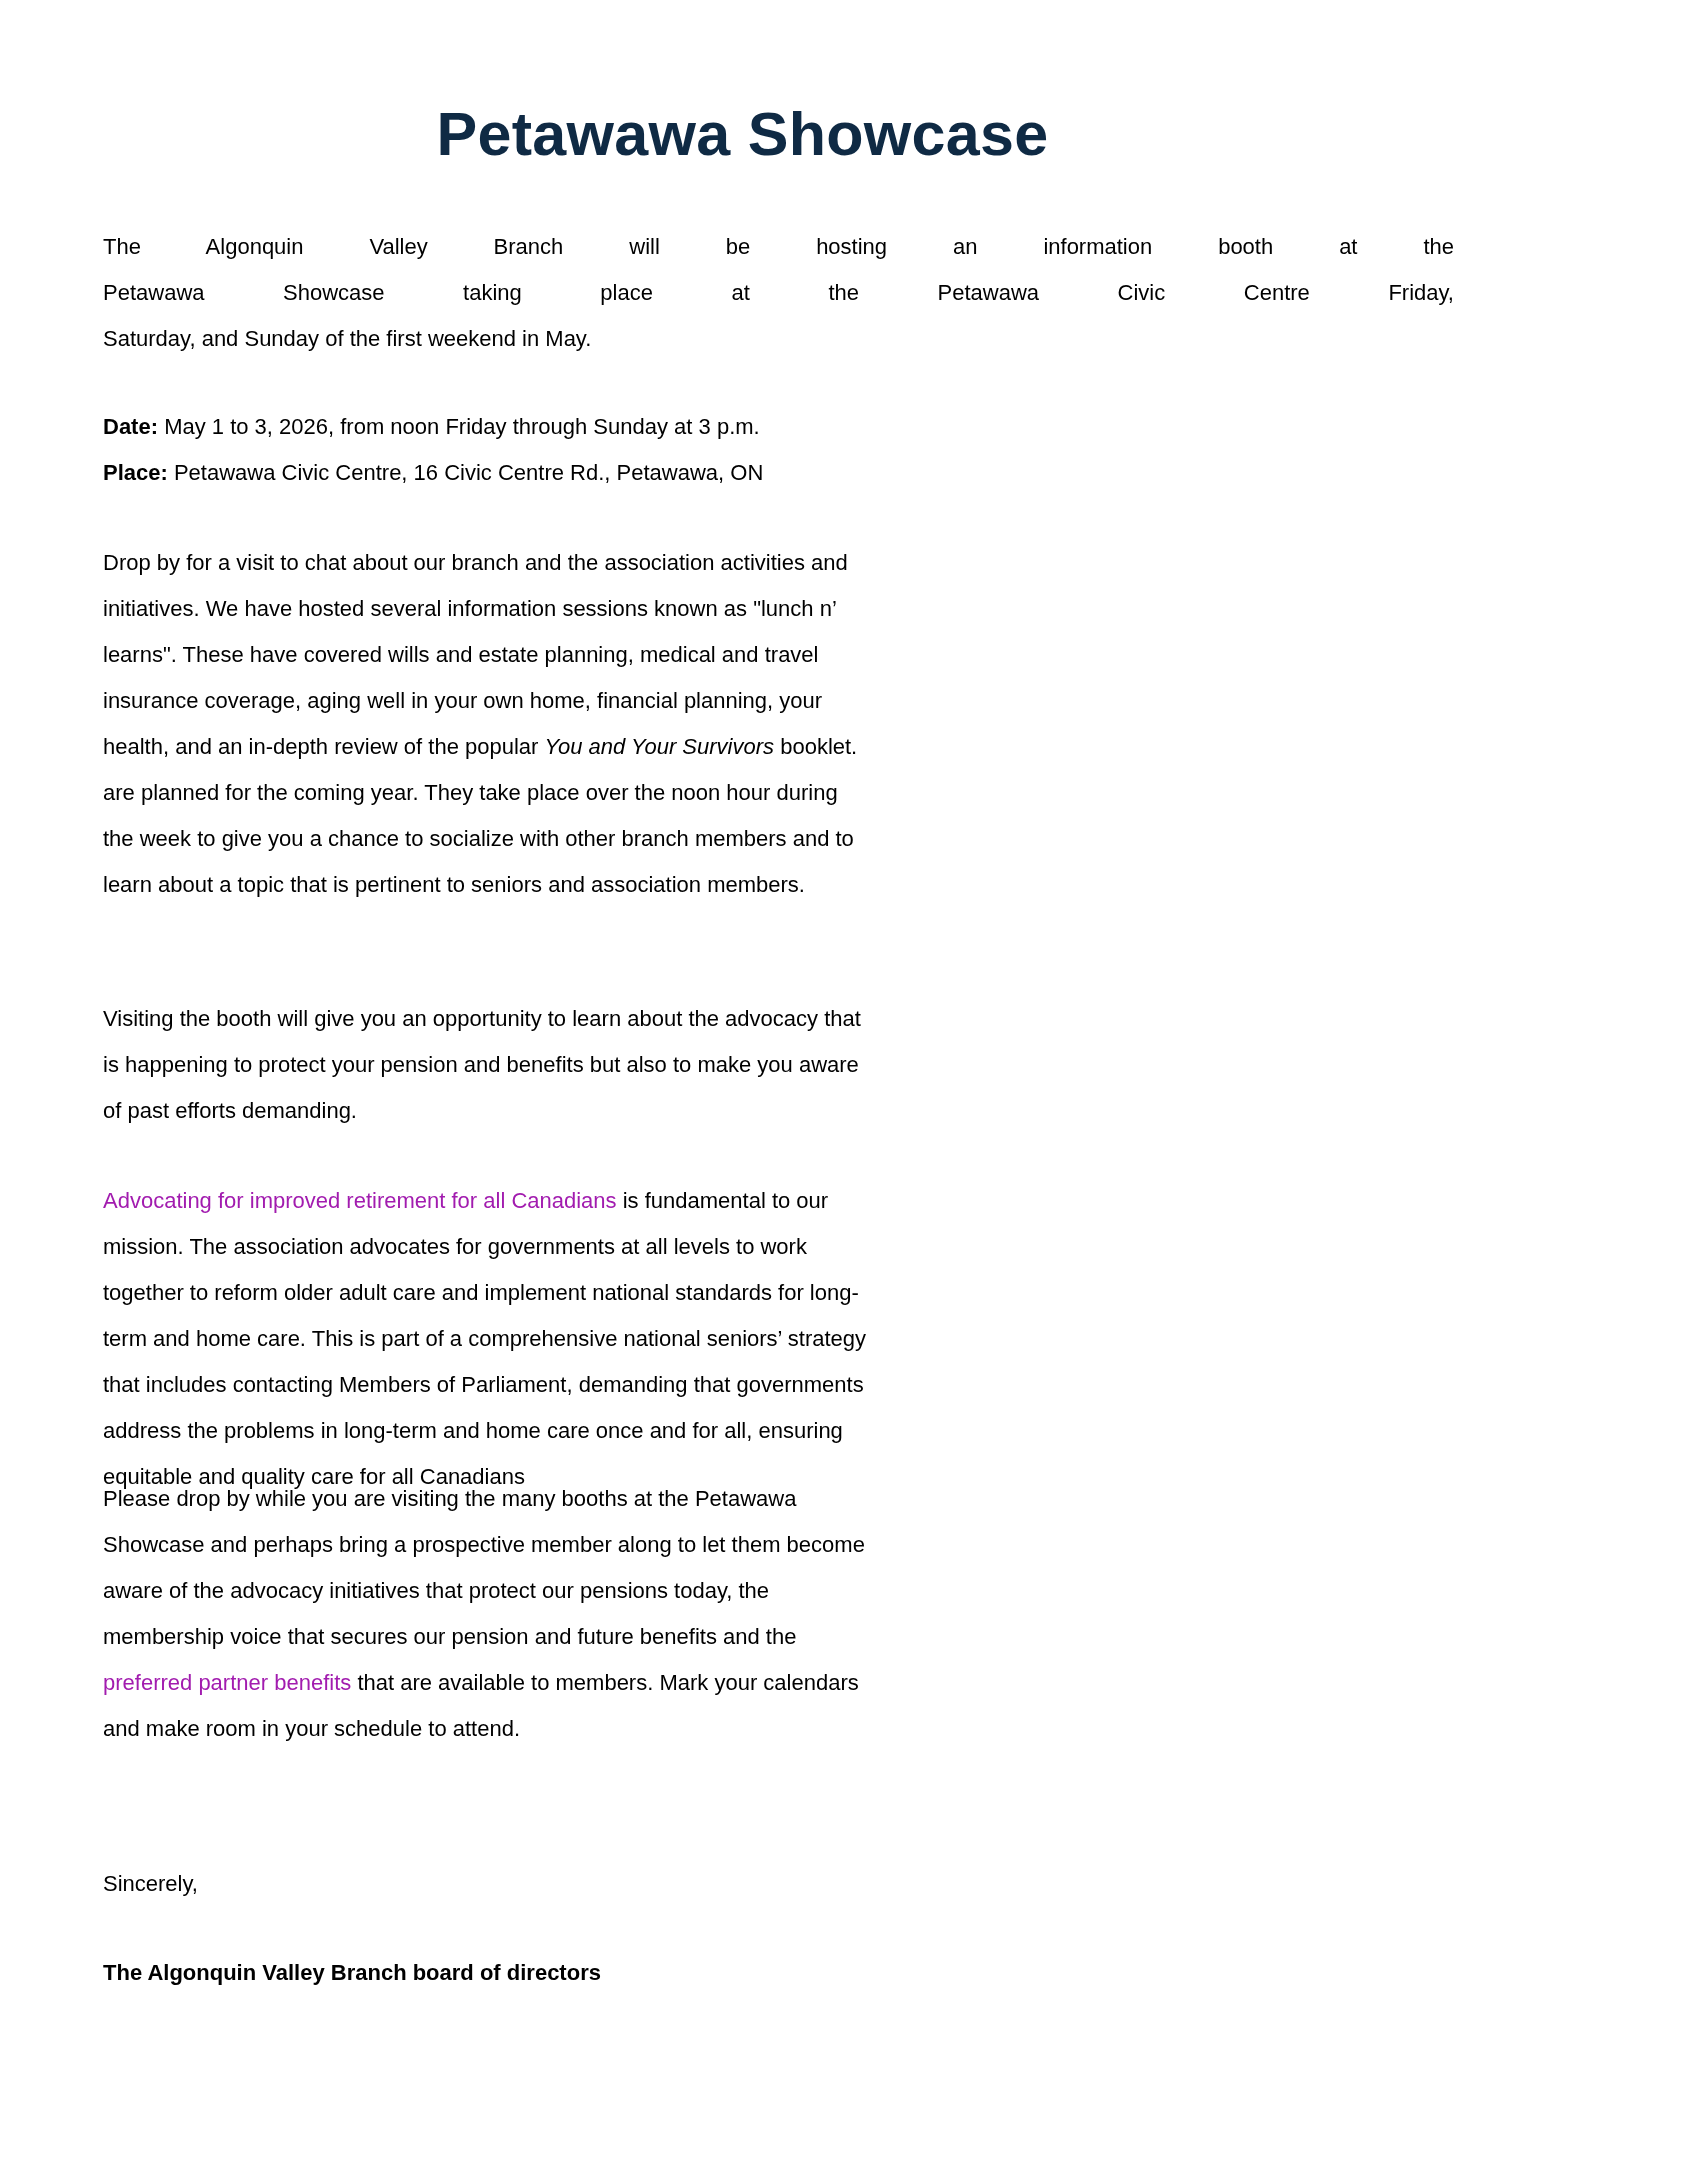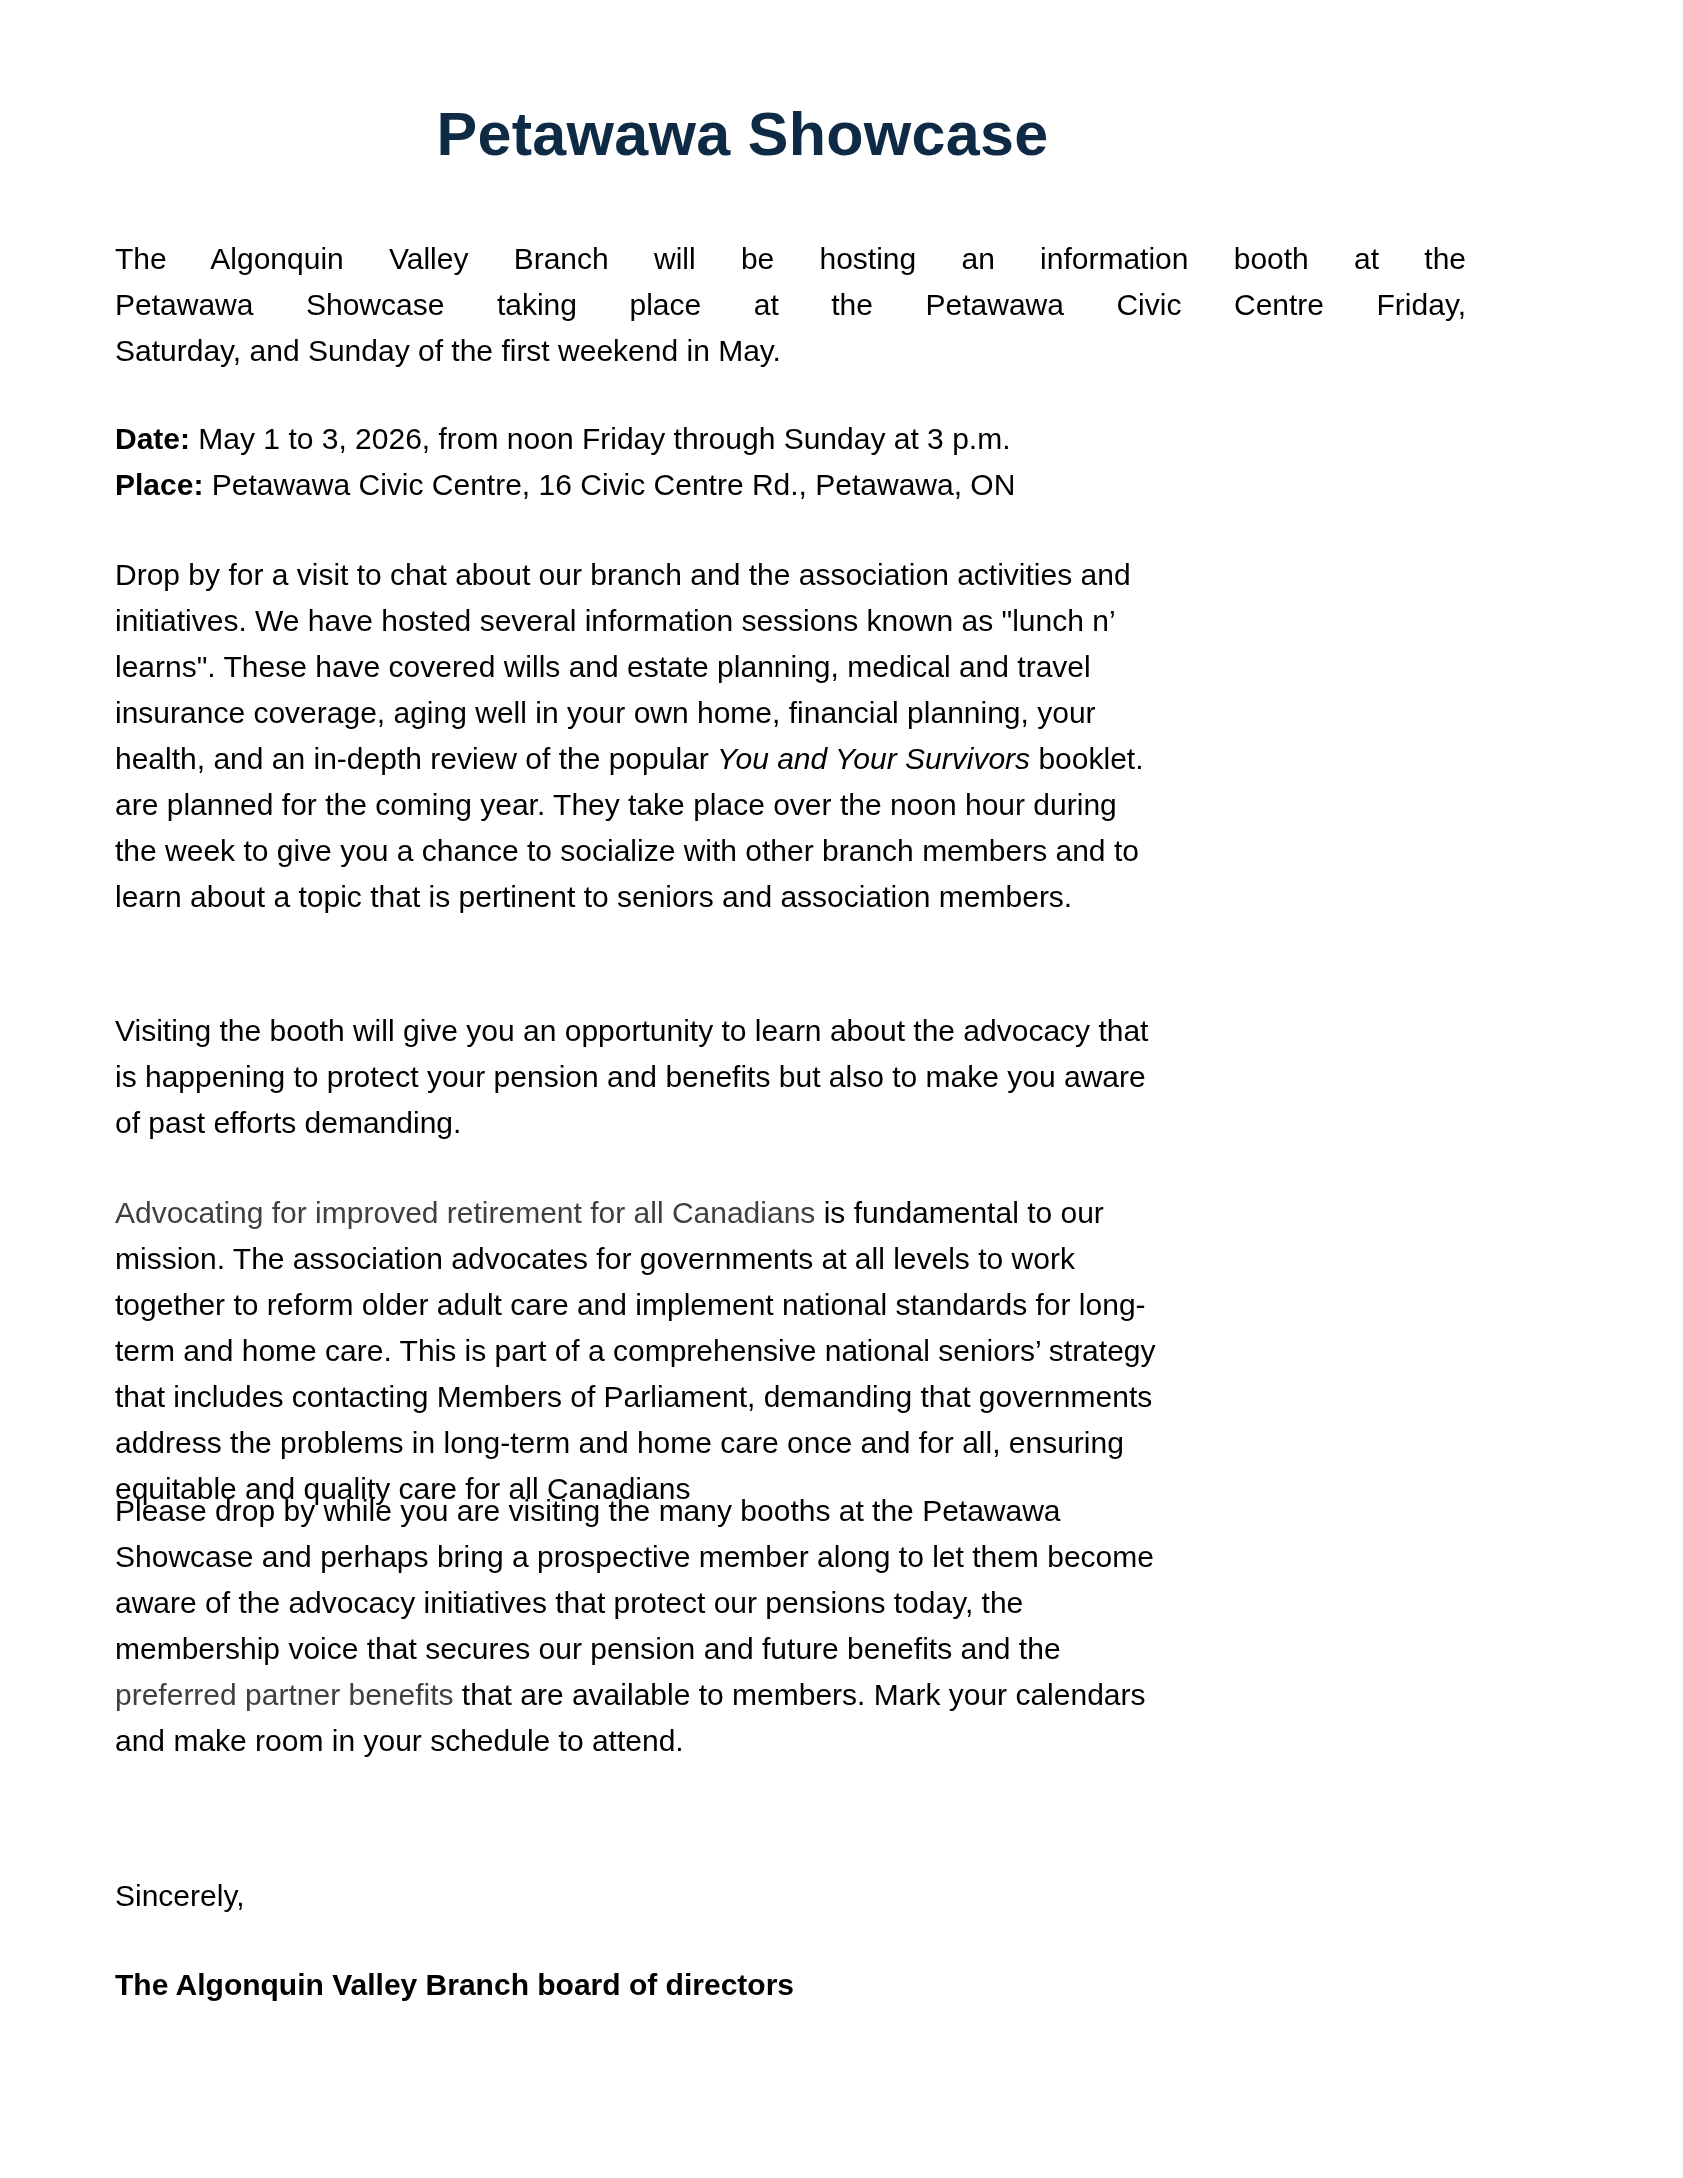--- a/index.html
+++ b/index.html
@@ -1,24 +1,24 @@
 <!DOCTYPE html>
 <html><head>
 <meta charset="utf-8">
 <style>
   html, body { margin: 0; padding: 0; background: #ffffff; }
   body { width: 1683px; height: 2178px; position: relative; overflow: hidden;
          font-family: "Liberation Sans", sans-serif; color: #000000; }
   .page { position: absolute; left: 99px; top: 0; width: 1351px; }
   .title { position: absolute; left: 0; width: 1683px; margin-left: -99px; top: 99px;
            text-align: center; font-weight: bold; font-size: 61px; color: #0f2a44; letter-spacing: 0.3px; }
-  .para { position: absolute; left: 0; width: 1351px; font-size: 30px; line-height: 46px; margin: 16px; }
+  .para { position: absolute; left: 0; width: 1351px; font-size: 22px; line-height: 46px; margin: 4px; }
   .b { font-weight: bold; }
   .i { font-style: italic; }
-  .link { color: #404040; text-decoration: none; cursor: pointer; }
+  .link { color: #a21caf; text-decoration: none; cursor: pointer; }
   .line { display: block; white-space: nowrap; }
   .jline { display: block; text-align: justify; text-align-last: justify; white-space: normal; }
 </style>
 </head>
 <body>
 
 <div class="title">Petawawa Showcase</div>
 
 <div class="page">
 

